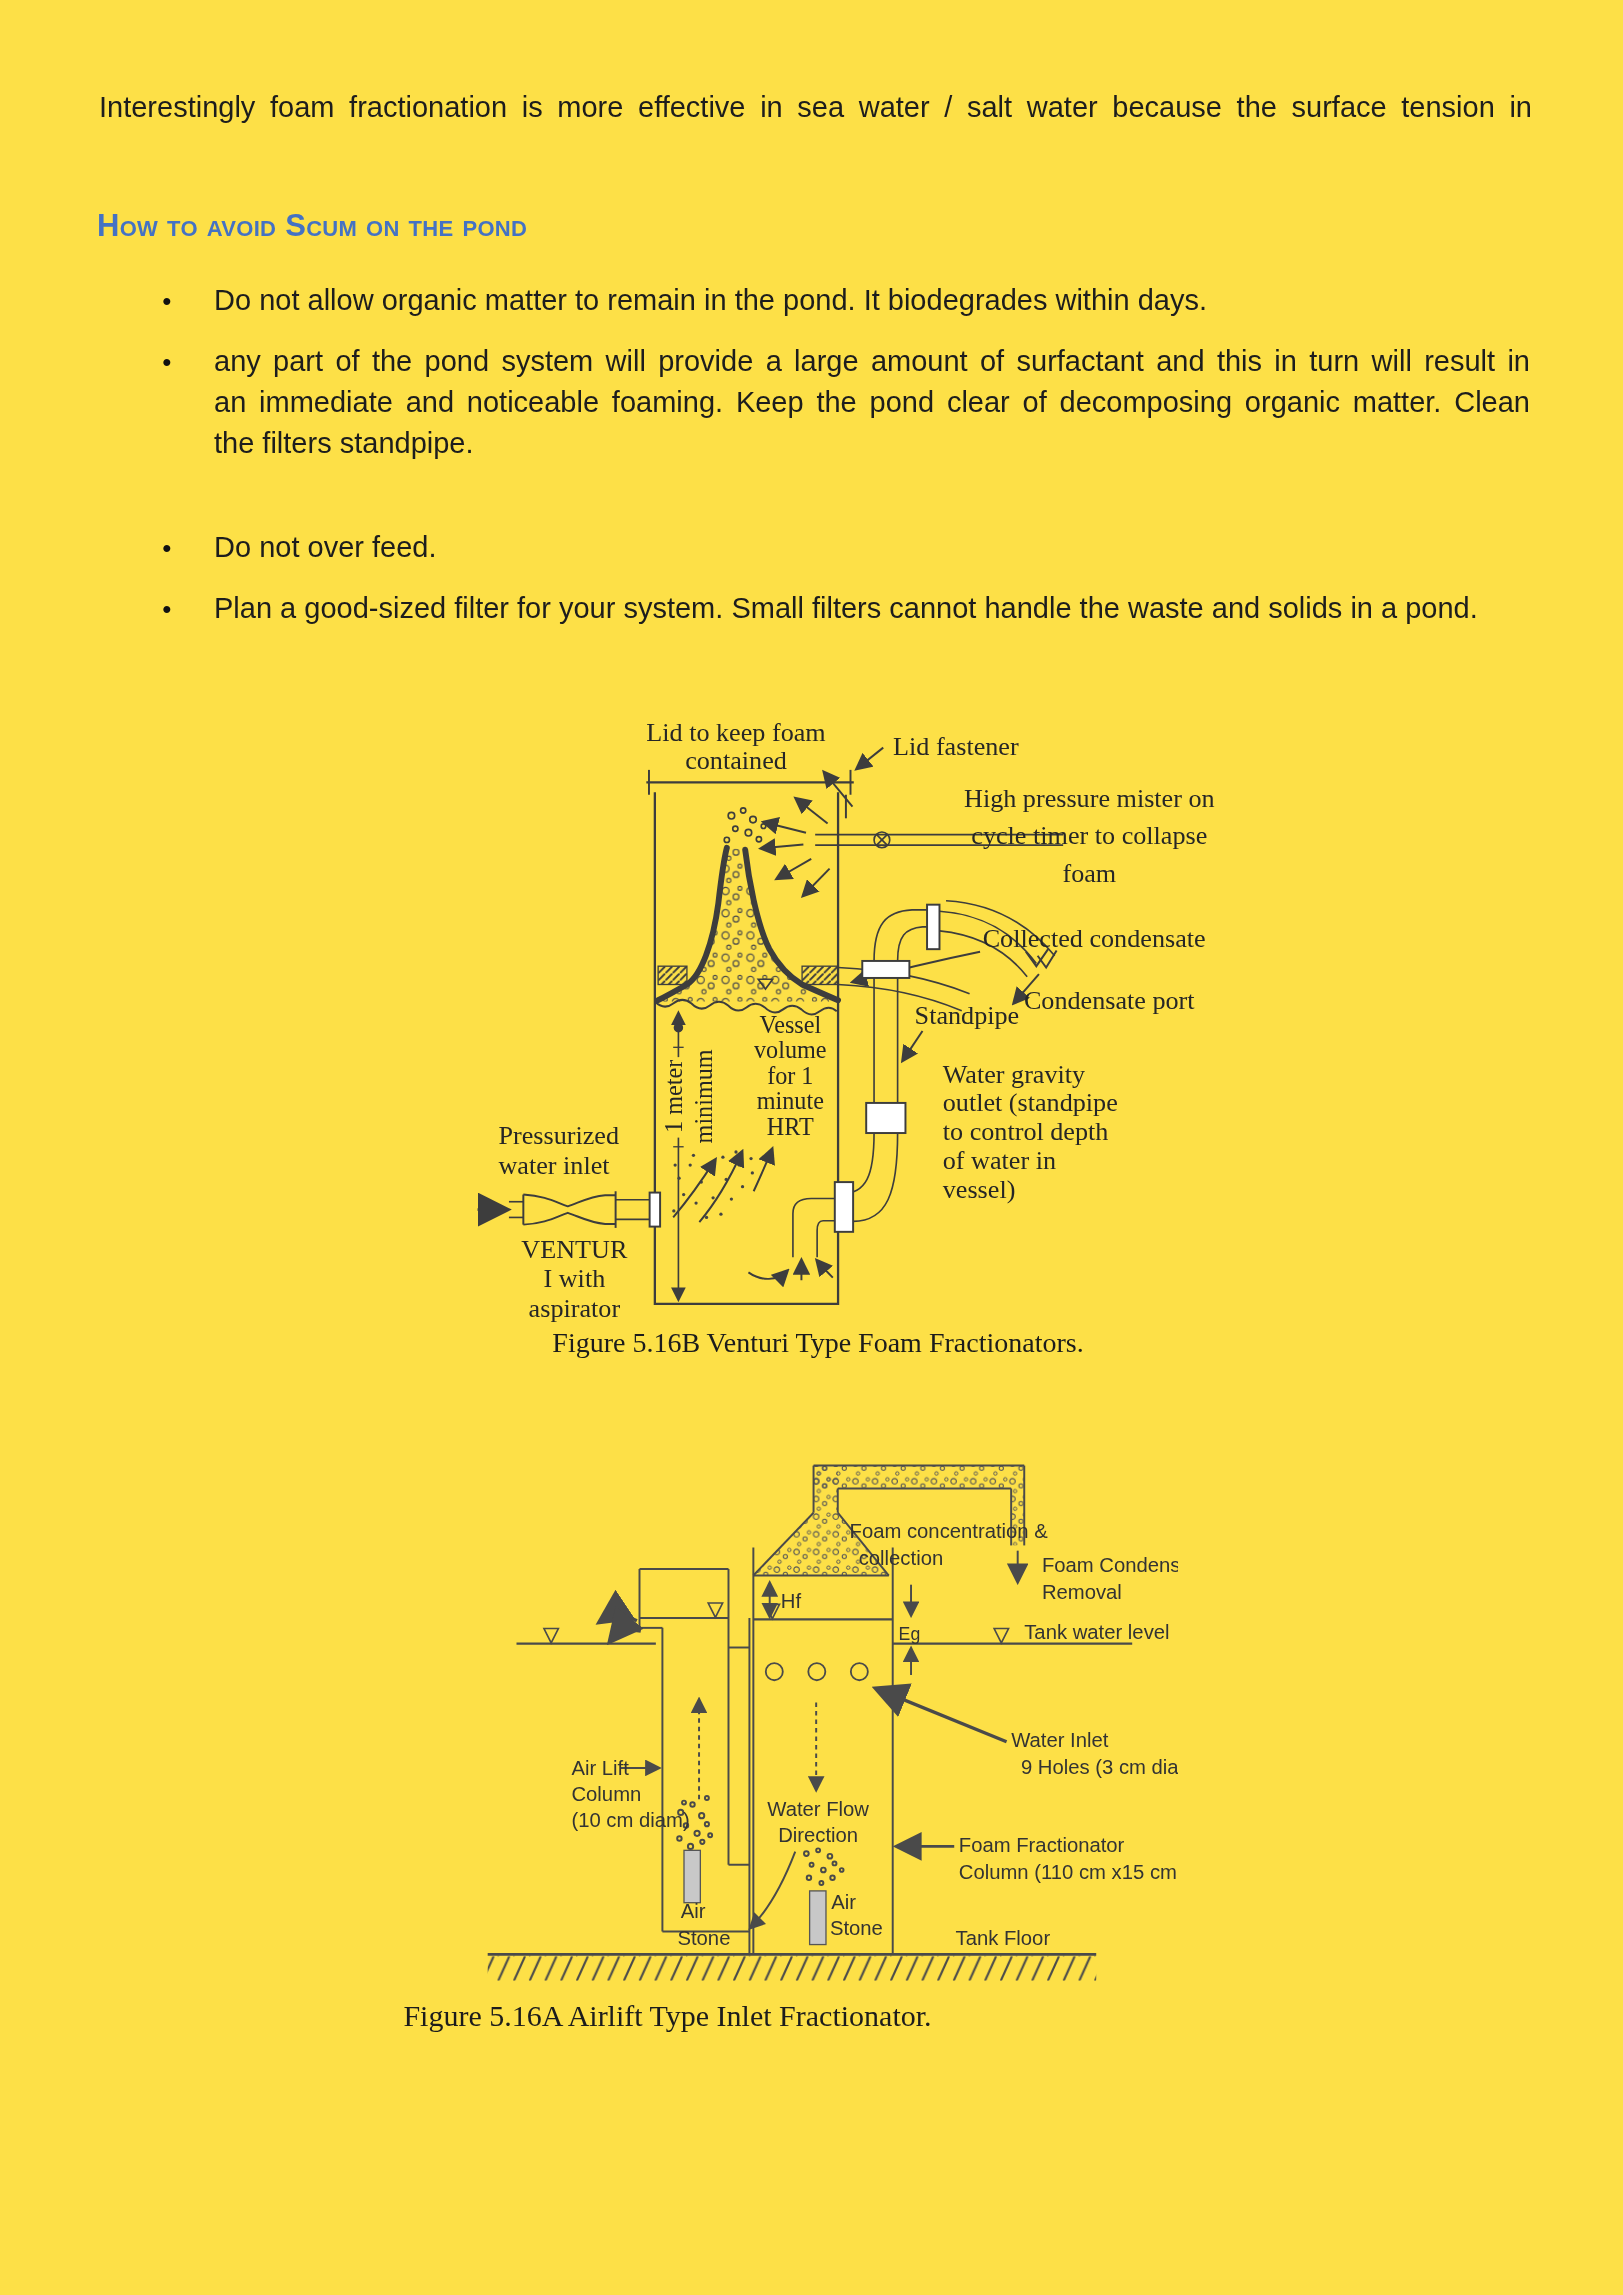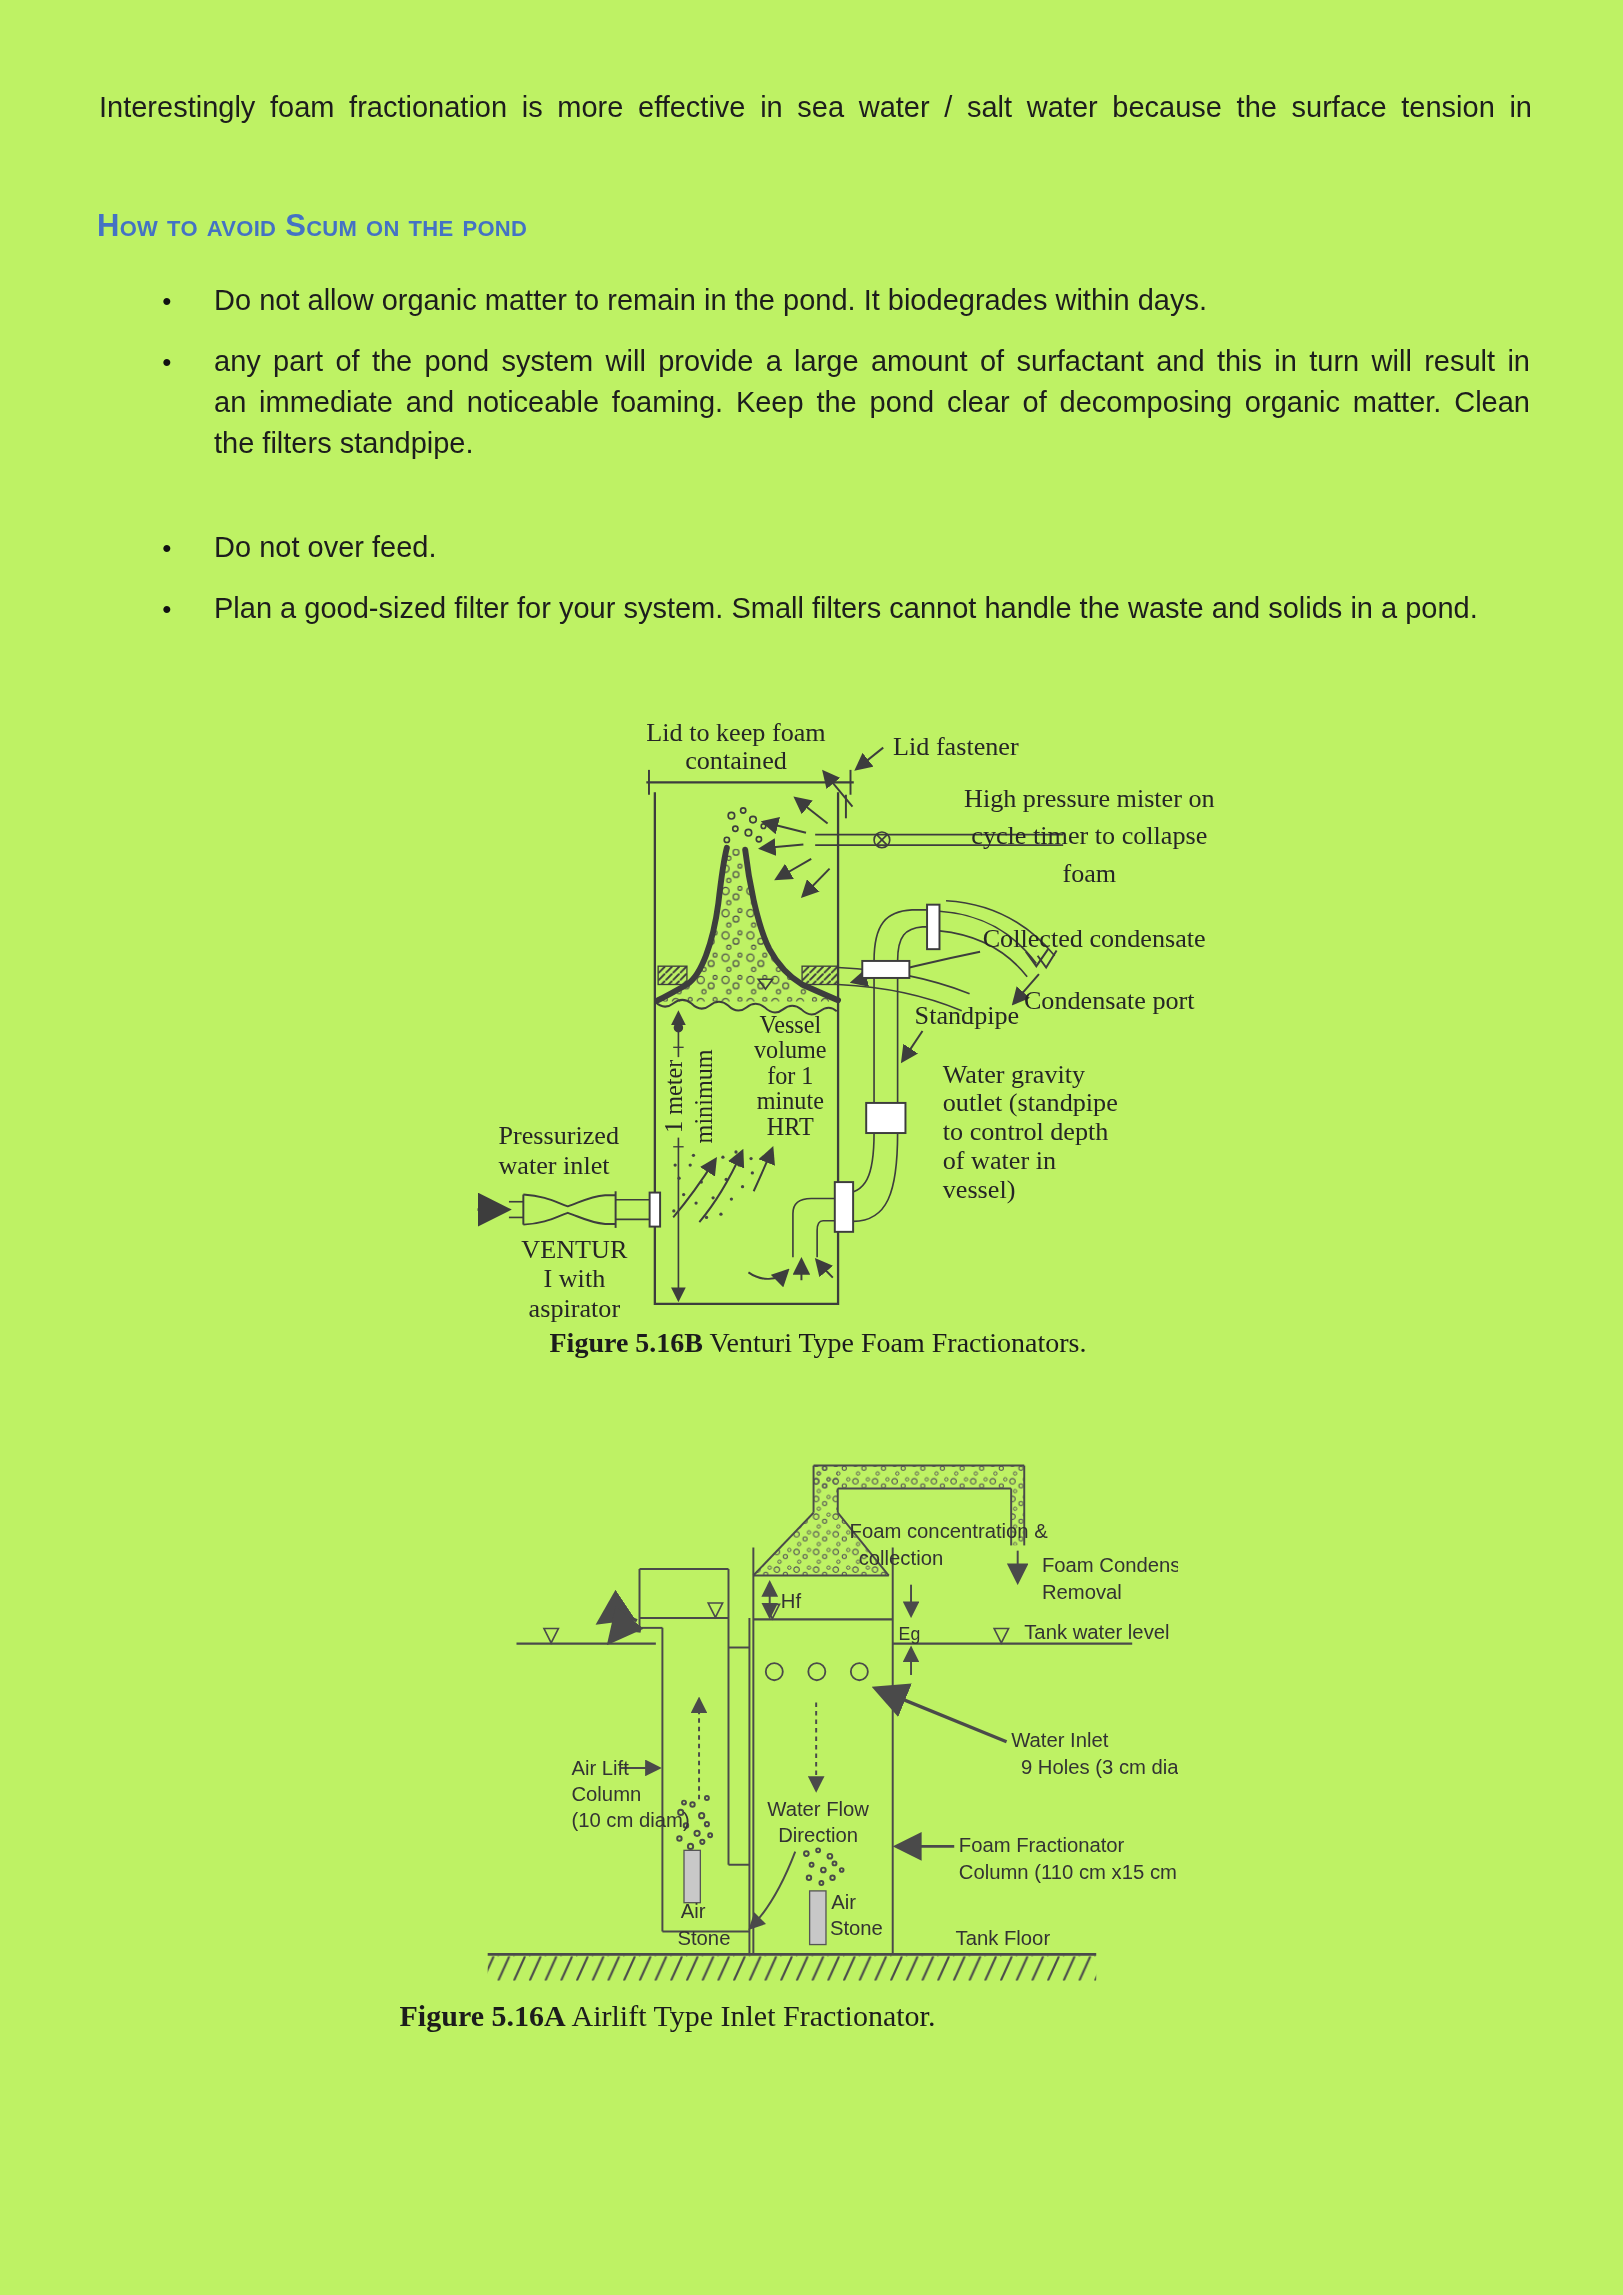--- a/index.html
+++ b/index.html
@@ -1,34 +1,34 @@
 <!DOCTYPE html>
 <html style="font-size:10.5px"><head>
 <meta charset="utf-8">
 <style>
   html,body{margin:0;padding:0;background:#888;}
   .page{
-    position:relative; width:1623px; height:2295px; background:#bef264;
+    position:relative; width:1623px; height:2295px; background:#fde047;
     font-family:"Liberation Sans", sans-serif; color:#1d1d1d; overflow:hidden;
   }
   .para{position:absolute; left:99px; width:1433px; font-size:29px; line-height:44px;}
   .pline{text-align:justify;}
   .pline.just{text-align-last:justify;}
   .heading{
     position:absolute; left:97px; top:208px; font-size:31px; font-weight:bold;
     font-variant:small-caps; color:#4472C4; letter-spacing:0.3px;
   }
   .bullet-row{position:absolute; left:157px; width:1373px; padding-left:41px; box-sizing:border-box;
     font-size:29px; line-height:41px;}
   .bullet-dot{position:absolute; left:5.2px; top:1.3px; font-size:26px; color:#111;}
   .bline{text-align:left;margin-left:16px;}
   .bline.just{text-align:justify; text-align-last:justify;}
   .fig{position:absolute;}
   .figcap{position:absolute; font-family:"Liberation Serif", serif; color:#1c1c1c; text-align:center;}
-  .figcap .cb{font-weight:bold;}
+  .figcap .cb{font-weight:normal;}
   .fbt{font-family:"Liberation Serif", serif; font-size:40px; fill:#262626; stroke:none;}
   .fbts{font-family:"Liberation Serif", serif; font-size:37px; fill:#262626; stroke:none;}
   .fat{font-family:"Liberation Sans", sans-serif; font-size:31px; fill:#333333; stroke:none;}
   .fats{font-family:"Liberation Sans", sans-serif; font-size:27px; fill:#333333; stroke:none;}
 </style>
 </head>
 <body>
 
 <div class="page">
 

